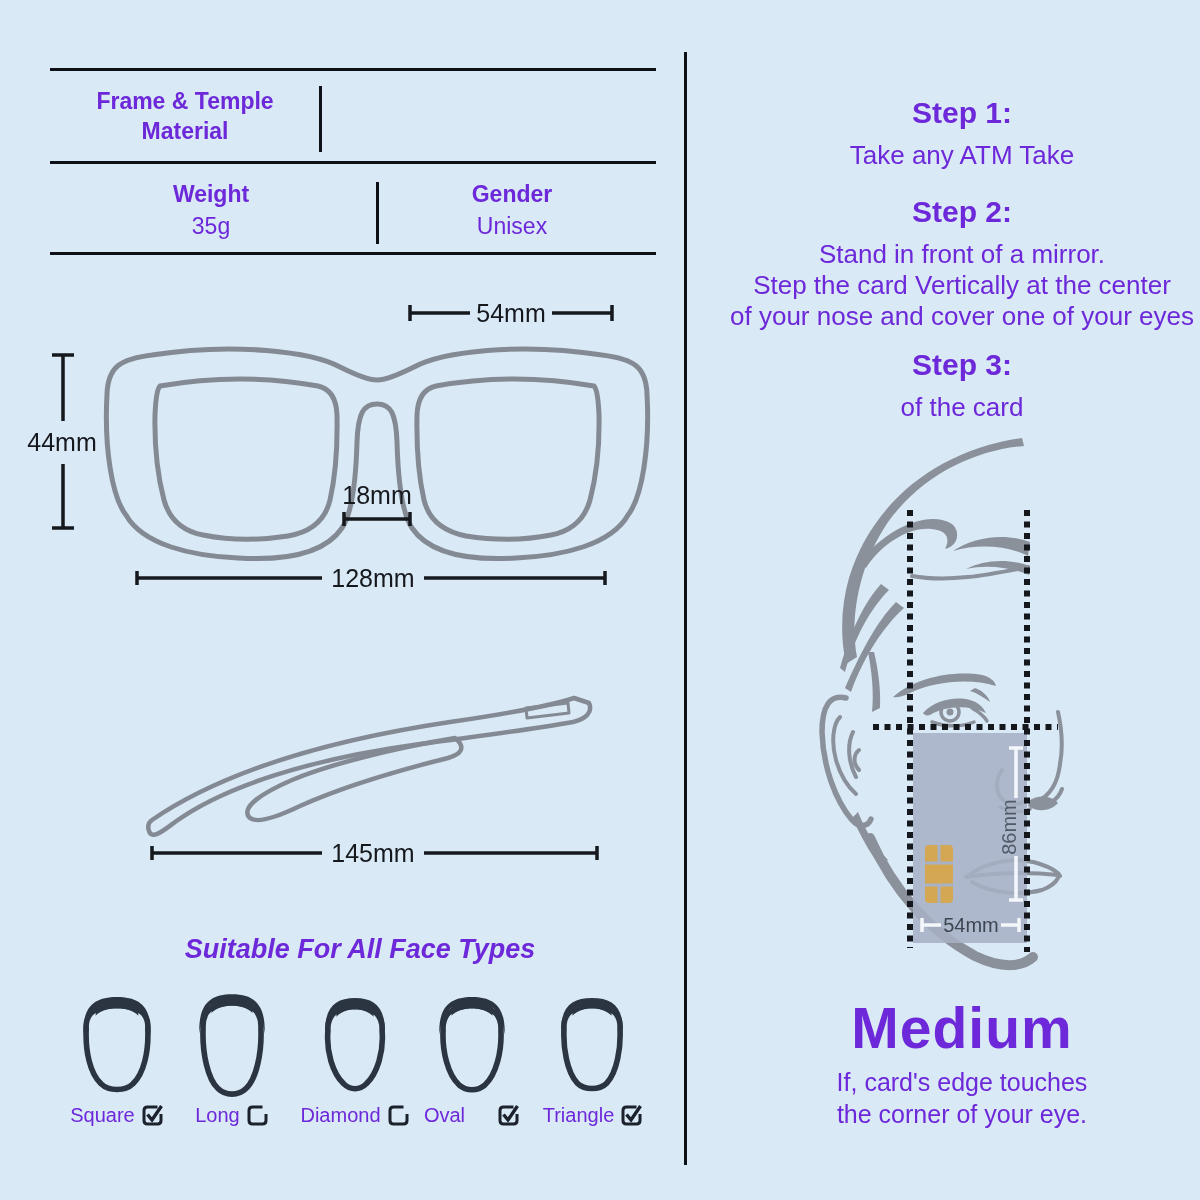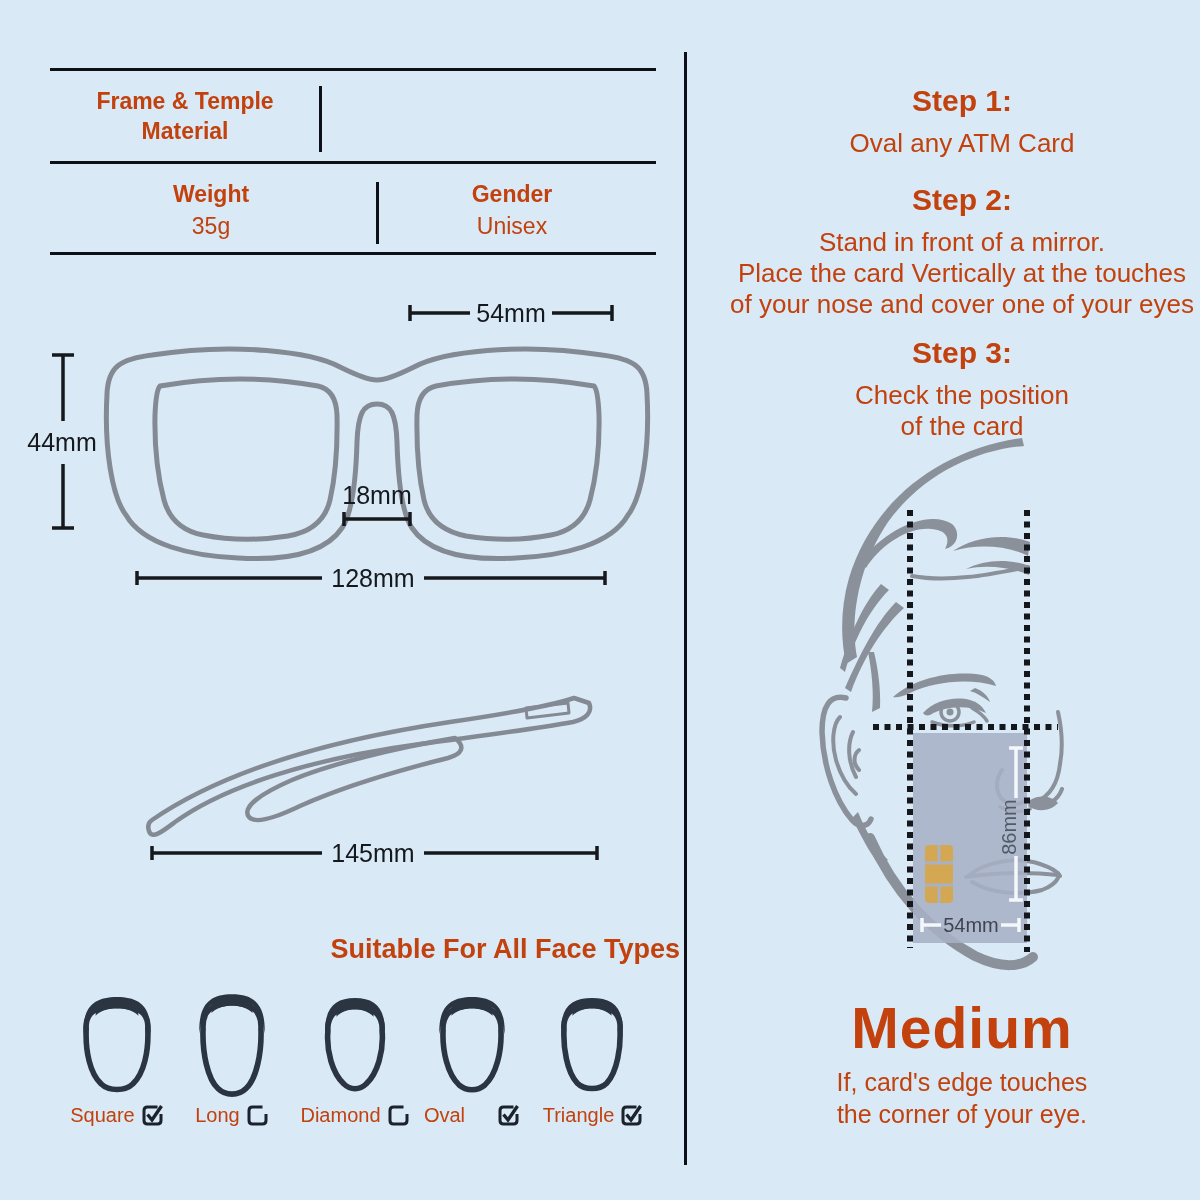--- a/index.html
+++ b/index.html
@@ -1,29 +1,29 @@
 <!DOCTYPE html>
 <html><head>
 <meta charset="utf-8">
 <style>
   html,body{margin:0;padding:0;}
   body{font-family:"Liberation Sans",sans-serif;}
-  .canvas{position:relative;width:1200px;height:1200px;background:#d9e9f6;overflow:hidden;color:#c2410c;}
+  .canvas{position:relative;width:1200px;height:1200px;background:#d9e9f6;overflow:hidden;color:#6d28d9;}
   .abs{position:absolute;}
   .hline{position:absolute;background:#0d1117;height:3px;}
   .vline{position:absolute;background:#0d1117;width:3px;}
   .cell{position:absolute;text-align:center;}
   .cell .lbl{font-size:23px;font-weight:bold;line-height:30px;}
   .cell .val{font-size:23px;line-height:34px;}
-  .heading{position:absolute;left:40px;top:934px;width:640px;text-align:right;
-           font-size:27px;font-weight:bold;}
+  .heading{position:absolute;left:40px;top:934px;width:640px;text-align:center;
+           font-size:27px;font-weight:bold;font-style:italic;}
   .facelabel{position:absolute;top:1104px;width:150px;display:flex;align-items:center;
              justify-content:center;gap:6px;font-size:20px;}
   .steps{position:absolute;left:724px;top:80px;width:476px;text-align:center;}
-  .step-title{font-size:30px;font-weight:bold;margin-top:4px;}
+  .step-title{font-size:30px;font-weight:bold;margin-top:16px;}
   .step-title.mt1{margin-top:24px;}
   .step-title.mt2{margin-top:16px;}
   .step-body{font-size:26px;line-height:31px;margin-top:10px;}
   .result-size{position:absolute;left:724px;top:995px;width:476px;text-align:center;
                font-size:57px;font-weight:bold;letter-spacing:1px;}
   .result-caption{position:absolute;left:724px;top:1066px;width:476px;text-align:center;
                   font-size:25px;line-height:32px;}
   svg text{font-family:"Liberation Sans",sans-serif;}
 </style>
 </head>
@@ -144,30 +144,29 @@
     <svg width="23" height="23" viewBox="0 0 23 23">
       <path d="M 16.5,3 H 6.5 Q 3,3 3,6.5 V 16.5 Q 3,20 6.5,20 H 16.5 Q 20,20 20,16.5 V 10" fill="none" stroke="#1b222c" stroke-width="3"></path>
       <path d="M 6.5,10.5 L 11,16 L 20.5,2" fill="none" stroke="#1b222c" stroke-width="3.4"></path>
     </svg>
   </div>
 
   <div class="vline" style="left:684px;top:52px;height:1113px;"></div>
 
   <div class="steps">
     <div class="step-title">Step 1:</div>
-    <div class="step-body">Oval any ATM Card</div>
+    <div class="step-body">Take any ATM Take</div>
     <div class="step-title mt1">Step 2:</div>
     <div class="step-body">
       <div>Stand in front of a mirror.</div>
-      <div>Place the card Vertically at the touches</div>
+      <div>Step the card Vertically at the center</div>
       <div>of your nose and cover one of your eyes</div>
     </div>
     <div class="step-title mt2">Step 3:</div>
     <div class="step-body">
-      <div>Check the position</div>
       <div>of the card</div>
     </div>
   </div>
 
   <svg class="abs" style="left:800px;top:425px;" width="395" height="575" viewBox="800 425 395 575">
 
     <g fill="#8b919b">
       <path d="M 1022,438 C 938,450 872,502 849,578 C 841,606 840,636 846,664 L 857,657
                C 850,622 857,568 888,522 C 923,474 976,450 1024,446 Z"></path>
       <path d="M 860,562 C 888,526 930,510 952,524 C 961,532 958,546 945,549 C 951,538 946,530 931,529

